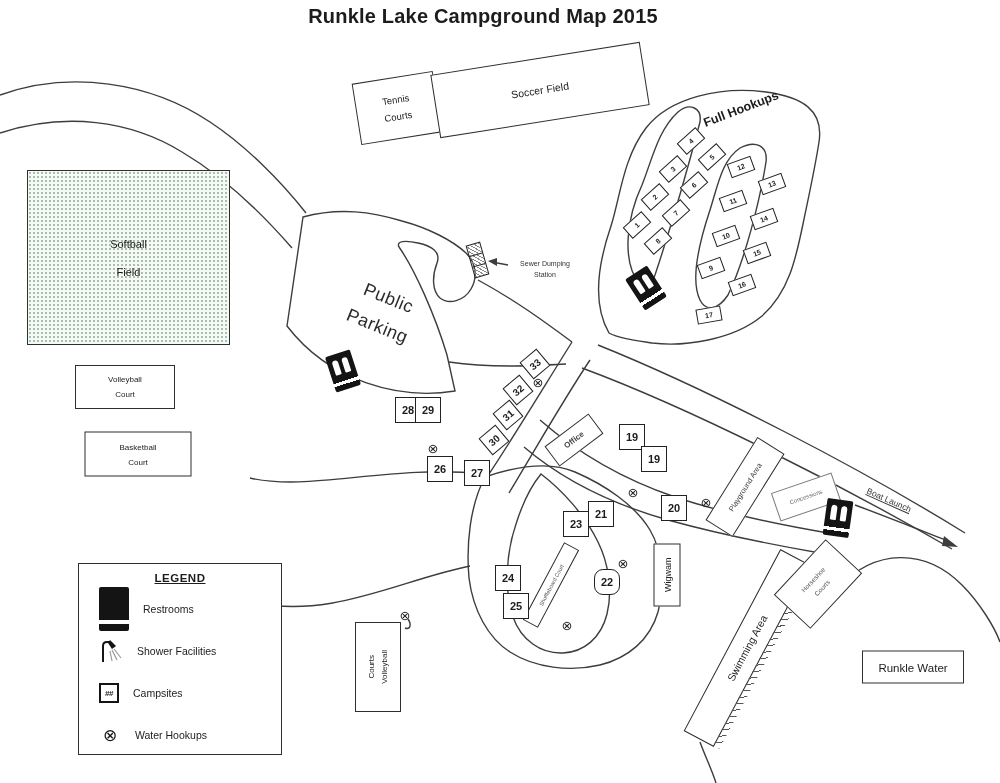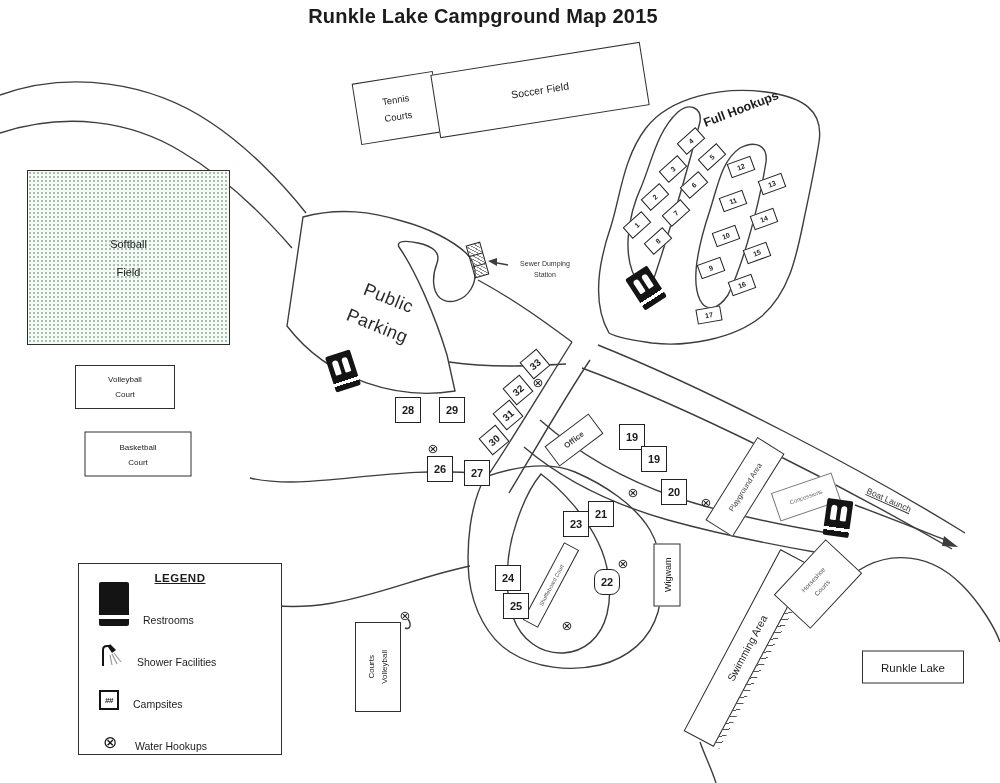--- a/index.html
+++ b/index.html
@@ -54,21 +54,21 @@
   .restroom{position:absolute;width:26px;height:37px;border-radius:2px;z-index:3;
       background:linear-gradient(#141414 0 76%,#ffffff 76% 85%,#141414 85% 100%);}
   .restroom::before,.restroom::after{content:"";position:absolute;top:6px;width:6px;height:15px;
       background:#fff;border-radius:3px 3px 1px 1px;}
   .restroom::before{left:5px;} .restroom::after{right:5px;}
   .restroom.lg{position:static;width:30px;height:44px;flex:none;}
   
   #legend{position:absolute;left:78px;top:563px;width:204px;height:192px;border:1.7px solid #2e2e2e;
       box-sizing:border-box;z-index:2;background:#fff;}
   #legend h3{margin:8px 0 4px;text-align:center;font-size:11.5px;letter-spacing:.5px;text-decoration:underline;}
-  .lrow{display:flex;align-items:flex-end;gap:14px;padding:4px 0 4px 20px;height:34px;}
+  .lrow{display:flex;align-items:center;gap:14px;padding:4px 0 4px 20px;height:34px;}
   .lrow .label{font-size:10.5px;}
   .csicon{width:20px;height:20px;border:2px solid #141414;box-sizing:border-box;display:flex;align-items:center;
       justify-content:center;font-size:8px;font-weight:bold;letter-spacing:-0.5px;}
   .wicon{font-size:17px;font-family:"DejaVu Sans",sans-serif;color:#141414;width:22px;text-align:center;}
   .showericon{width:24px;height:26px;}
 </style>
 </head>
 <body>
 
 <div id="map">
@@ -150,21 +150,21 @@
   <div class="ctr" id="boatlaunch" style="left:889px;top:500px;">Boat Launch</div>
   <div class="ctr box" id="swim" style="left:747px;top:648px;">
     <span>Swimming Area</span>
     <i class="hatch"></i>
   </div>
   <div class="ctr box" id="beachcourts" style="left:818px;top:584px;">
     <span>Horseshoe</span>
     <span>Courts</span>
   </div>
   <div class="ctr box" id="runkle" style="left:913px;top:667px;">
-    <span>Runkle Lake</span>
+    <span>Runkle Water</span>
   </div>
   <div class="ctr box" id="shuffle" style="left:551px;top:585px;">Shuffleboard Court</div>
   <div class="ctr box" id="volleybtm" style="left:378px;top:667px;">
     <span class="vtxt">Courts</span>
     <span class="vtxt">Volleyball</span>
   </div>
 
   <div id="gen-layer">
       <div class="site sm" style="left: 637px; top: 225px; transform: translate(-50%, -50%) rotate(-42deg);">1</div>
       <div class="site sm" style="left: 655px; top: 197px; transform: translate(-50%, -50%) rotate(-42deg);">2</div>
@@ -178,30 +178,30 @@
       <div class="site sm" style="left: 726px; top: 236px; transform: translate(-50%, -50%) rotate(-20deg);">10</div>
       <div class="site sm" style="left: 733px; top: 201px; transform: translate(-50%, -50%) rotate(-20deg);">11</div>
       <div class="site sm" style="left: 741px; top: 167px; transform: translate(-50%, -50%) rotate(-20deg);">12</div>
       <div class="site sm" style="left: 772px; top: 184px; transform: translate(-50%, -50%) rotate(-20deg);">13</div>
       <div class="site sm" style="left: 764px; top: 219px; transform: translate(-50%, -50%) rotate(-20deg);">14</div>
       <div class="site sm" style="left: 757px; top: 253px; transform: translate(-50%, -50%) rotate(-20deg);">15</div>
       <div class="site sm" style="left: 742px; top: 285px; transform: translate(-50%, -50%) rotate(-20deg);">16</div>
       <div class="site sm" style="left: 709px; top: 315px; transform: translate(-50%, -50%) rotate(-10deg);">17</div>
       <div class="site " style="left: 632px; top: 437px; transform: translate(-50%, -50%) rotate(0deg);">19</div>
       <div class="site " style="left: 654px; top: 459px; transform: translate(-50%, -50%) rotate(0deg);">19</div>
-      <div class="site " style="left: 674px; top: 492px; transform: translate(-50%, -50%) rotate(0deg);">20</div>
+      <div class="site " style="left: 674px; top: 508px; transform: translate(-50%, -50%) rotate(0deg);">20</div>
       <div class="site " style="left: 601px; top: 514px; transform: translate(-50%, -50%) rotate(0deg); text-align: right;">21</div>
       <div class="site " style="left: 607px; top: 582px; transform: translate(-50%, -50%) rotate(0deg); border-radius: 9px;">22</div>
       <div class="site " style="left: 576px; top: 524px; transform: translate(-50%, -50%) rotate(0deg);">23</div>
       <div class="site " style="left: 508px; top: 578px; transform: translate(-50%, -50%) rotate(0deg);">24</div>
       <div class="site " style="left: 516px; top: 606px; transform: translate(-50%, -50%) rotate(0deg);">25</div>
       <div class="site " style="left: 440px; top: 469px; transform: translate(-50%, -50%) rotate(0deg);">26</div>
       <div class="site " style="left: 477px; top: 473px; transform: translate(-50%, -50%) rotate(0deg);">27</div>
       <div class="site " style="left: 408px; top: 410px; transform: translate(-50%, -50%) rotate(0deg);">28</div>
-      <div class="site " style="left: 452px; top: 410px; transform: translate(-50%, -50%) rotate(0deg);">29</div>
+      <div class="site " style="left: 428px; top: 410px; transform: translate(-50%, -50%) rotate(0deg);">29</div>
       <div class="site rot" style="left: 494px; top: 440px; transform: translate(-50%, -50%) rotate(-40deg);">30</div>
       <div class="site rot" style="left: 508px; top: 415px; transform: translate(-50%, -50%) rotate(-40deg);">31</div>
       <div class="site rot" style="left: 518px; top: 390px; transform: translate(-50%, -50%) rotate(-40deg);">32</div>
       <div class="site rot" style="left: 535px; top: 364px; transform: translate(-50%, -50%) rotate(-40deg);">33</div>
       <span class="water" style="left: 433px; top: 448px; transform: translate(-50%, -50%) rotate(0deg);">⊗</span>
       <span class="water" style="left: 538px; top: 382px; transform: translate(-50%, -50%) rotate(0deg);">⊗</span>
       <span class="water" style="left: 633px; top: 492px; transform: translate(-50%, -50%) rotate(0deg);">⊗</span>
       <span class="water" style="left: 706px; top: 502px; transform: translate(-50%, -50%) rotate(0deg);">⊗</span>
       <span class="water" style="left: 623px; top: 563px; transform: translate(-50%, -50%) rotate(0deg);">⊗</span>
       <span class="water" style="left: 567px; top: 625px; transform: translate(-50%, -50%) rotate(0deg);">⊗</span>

